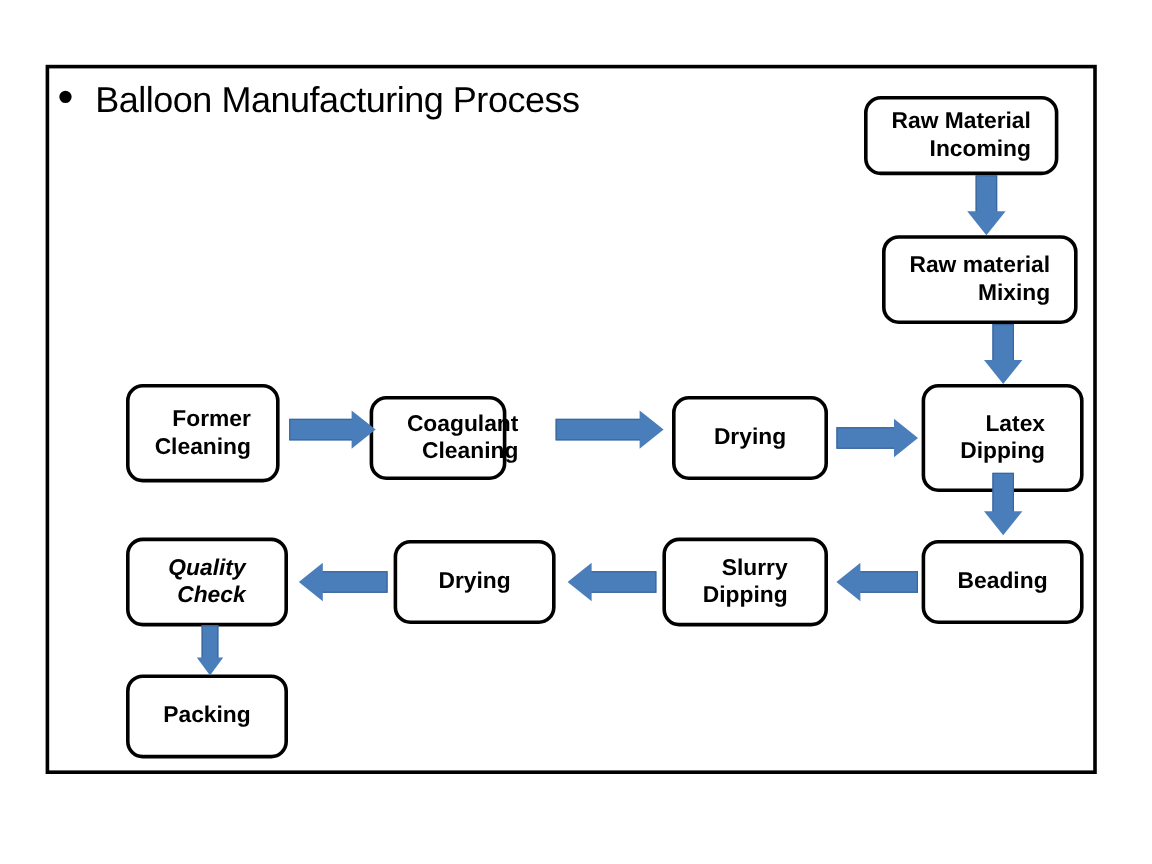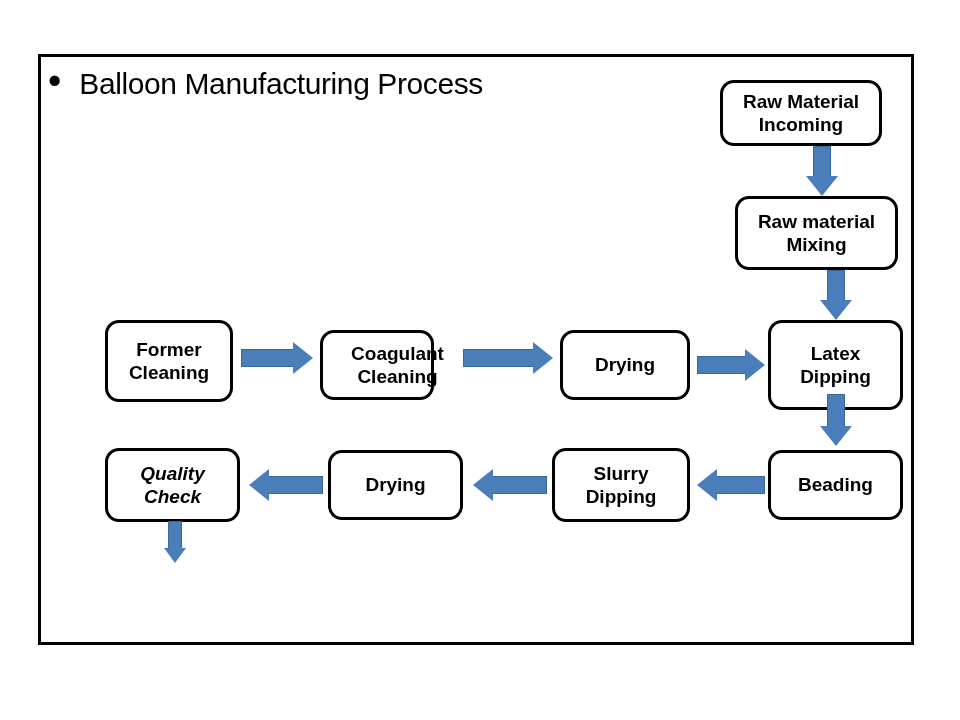--- a/index.html
+++ b/index.html
@@ -68,21 +68,21 @@
     align-items: center;
     justify-content: center;
     text-align: center;
     color: #000000;
     font-weight: bold;
     font-size: 19px;
     line-height: 1.22;
     padding: 2px 4px;
     font-family: "Liberation Sans", sans-serif;
   }
-  .node span { display: block; white-space: pre-line; }
+  .node span { display: block; white-space: pre-line; text-align: right; }
 
   
   .arrow {
     position: absolute;
     --c: #4a7ebb;
   }
   .arrow .shaft {
     position: absolute;
     background: #4a7ebb;
     border: 1px solid #3b6699;
@@ -158,21 +158,21 @@
   <div class="node" style="left:735px; top:196px; width:163px; height:74px;">
     <span>Raw material
 Mixing</span>
   </div>
 
   <div class="node" style="left:105px; top:320px; width:128px; height:82px;">
     <span>Former
 Cleaning</span>
   </div>
 
-  <div class="node" style="left:320px; top:330px; width:114px; height:70px;padding-left:45px;">
+  <div class="node" style="left:308px; top:330px; width:114px; height:70px;padding-left:45px;">
     <span>Coagulant
 Cleaning</span>
   </div>
 
   <div class="node" style="left:560px; top:330px; width:130px; height:70px;">
     <span>Drying</span>
   </div>
 
   <div class="node" style="left:768px; top:320px; width:135px; height:90px;">
     <span>Latex
@@ -190,20 +190,23 @@
 
   <div class="node" style="left:328px; top:450px; width:135px; height:70px;">
     <span>Drying</span>
   </div>
 
   <div class="node" style="left:105px; top:448px; width:135px; height:74px;font-style:italic;">
     <span>Quality
 Check</span>
   </div>
 
+  <div class="node" style="left:105px; top:562px; width:135px; height:70px;">
+    <span>Packing</span>
+  </div>
 
   <div class="arrow down" style="left:802px; top:146px; width:40px; height:50px;">
     <div class="shaft" style="width:18px; height:34px;"></div>
     <div class="head"></div>
   </div>
 
   <div class="arrow down" style="left:816px; top:270px; width:40px; height:50px;">
     <div class="shaft" style="width:18px; height:34px;"></div>
     <div class="head"></div>
   </div>

